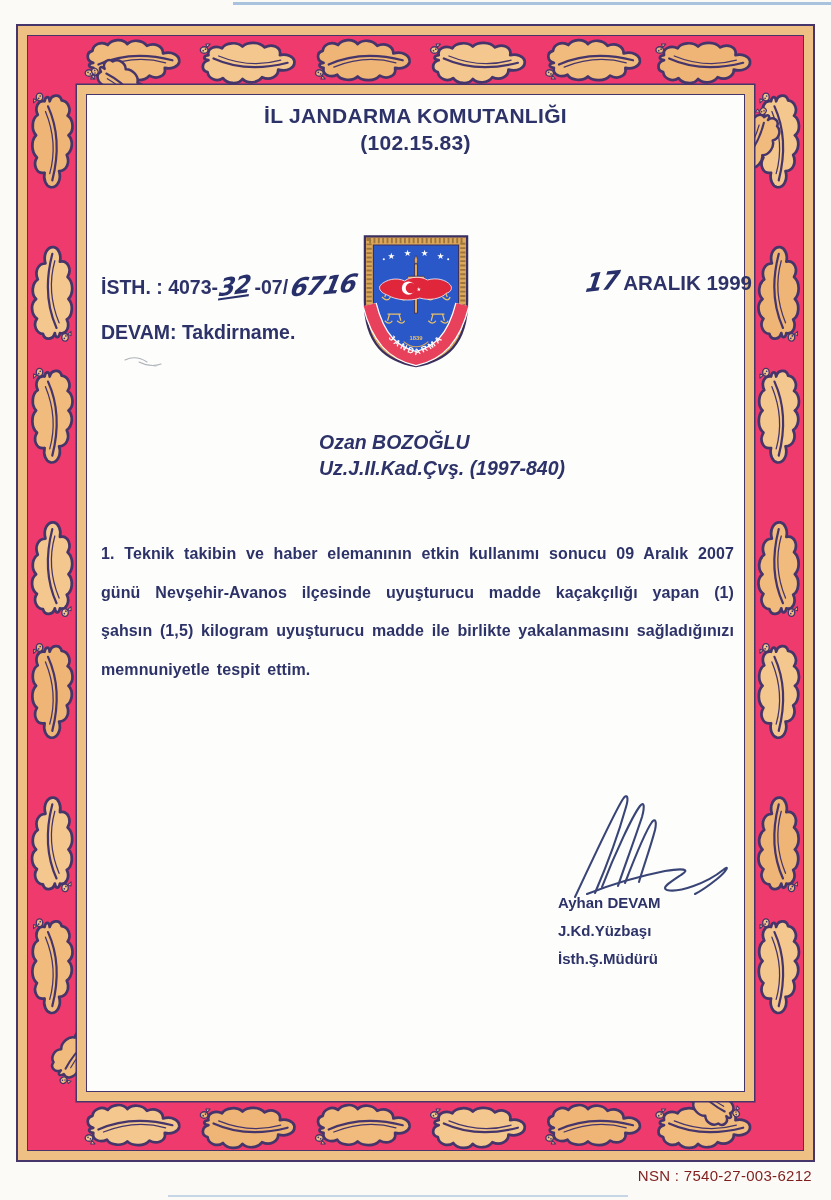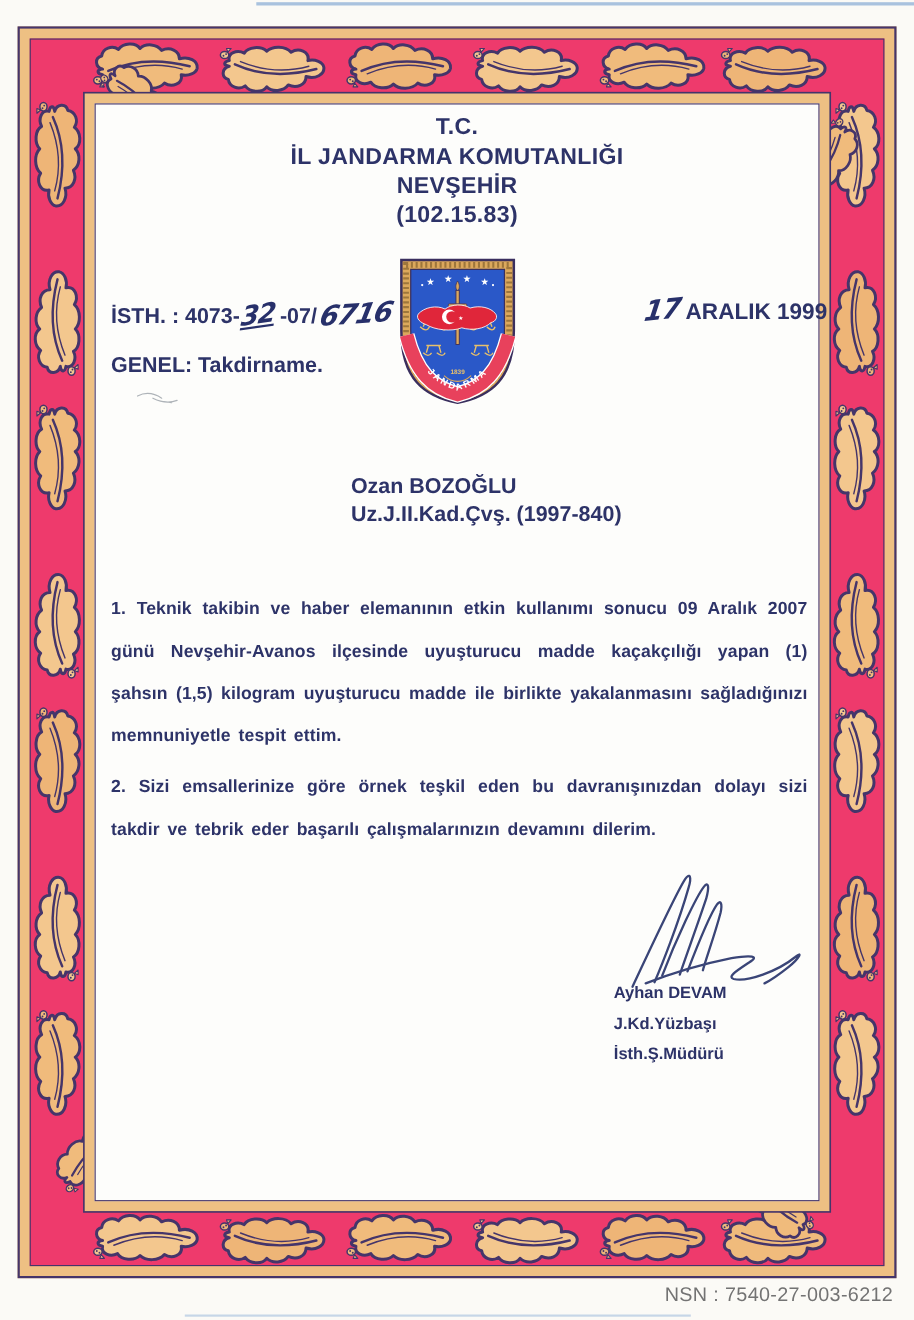--- a/index.html
+++ b/index.html
@@ -43,32 +43,32 @@
   .date-line { position:absolute; top:172px; right:-8px; font-weight:bold; font-size:20.5px; white-space:nowrap; }
 
   .hand { display:inline-block; font-family:"DejaVu Sans", sans-serif; font-style:italic; font-weight:bold;
           transform:rotate(-5deg) skewX(-12deg); letter-spacing:-1px; color:#27306a; }
   .hand-ref1 { font-size:24px; border-bottom:2.5px solid #27306a; transform:rotate(-8deg) skewX(-14deg); margin:0 4px 0 1px; line-height:20px; }
   .hand-ref2 { font-size:25px; margin-left:3px; transform:rotate(-4deg) skewX(-16deg); }
   .hand-day  { font-size:25px; margin-right:4px; transform:rotate(-6deg) skewX(-14deg); }
 
   .pencil-mark { position:absolute; top:258px; left:36px; }
 
-  .recipient { position:absolute; top:334px; left:232px; font-weight:bold; font-size:19.5px; line-height:26px; }
+  .recipient { position:absolute; top:334px; left:232px; font-weight:bold; font-size:19.5px; line-height:26px;font-style:italic; }
 
   .para { position:absolute; left:14px; right:10px; font-weight:bold; font-size:16px;
           line-height:38.5px; text-align:justify; letter-spacing:.1px; word-spacing:2.5px; }
   .para-1 { top:440px; }
   .para-2 { top:602px; }
 
   .sig-strokes { position:absolute; top:696px; left:470px; }
   .sig-block { position:absolute; top:794px; left:471px; font-weight:bold; font-size:15px; line-height:28px; }
 
-  .nsn { position:absolute; top:1167px; right:19px; font-size:18px; font-weight:normal;
-         color:#737373; letter-spacing:.3px; }
+  .nsn { position:absolute; top:1167px; right:19px; font-size:15px; font-weight:normal;
+         color:#7f1d1d; letter-spacing:.3px; }
 </style>
 </head>
 <body>
 
 <div class="scan-line-top"></div>
 <div class="scan-line-bottom"></div>
 
 <div class="frame">
   <div class="pink-band">
 
@@ -122,23 +122,21 @@
 
       <use href="#leaf" style="color:#f0bb7c" transform="translate(88,12) rotate(52) scale(0.78)"></use>
       <use href="#leaf" style="color:#f0bb7c" transform="translate(762,90) rotate(128) scale(0.78)"></use>
       <use href="#leaf" style="color:#f0bb7c" transform="translate(12,1022) rotate(-38) scale(0.78)"></use>
       <use href="#leaf" style="color:#f0bb7c" transform="translate(686,1100) rotate(-128) scale(0.78)"></use>
     </svg>
 
     <div class="paper">
 
       <div class="hdr">
-        <div>T.C.</div>
         <div>İL JANDARMA KOMUTANLIĞI</div>
-        <div>NEVŞEHİR</div>
         <div>(102.15.83)</div>
       </div>
 
       <svg class="emblem" width="114" height="142" viewBox="0 0 120 150">
         <path d="M6,10 H114 V78 C114,124 92,141 60,147 C28,141 6,124 6,78 Z" fill="#dca85c" stroke="#3a2f5e" stroke-width="2.4"></path>
         <path d="M10.5,14.5 H109.5 V77 C109.5,120 89,136 60,142.5 C31,136 10.5,120 10.5,77 Z" fill="none" stroke="#8a6530" stroke-width="5.5" stroke-dasharray="2 2.6" opacity="0.75"></path>
         <path d="M15,19 H105 V77 C105,116 87,131 60,137 C33,131 15,116 15,77 Z" fill="#2a58c8" stroke="#3a2f5e" stroke-width="1.2"></path>
 
         <g fill="#ffffff" font-family="DejaVu Sans" font-size="9" text-anchor="middle">
           <text x="34" y="34">★</text>
@@ -174,33 +172,32 @@
         <path id="jbandtext" d="M14,84 C23,116 40,130 60,135 C80,130 97,116 106,84" fill="none"></path>
         <text font-family="Liberation Sans" font-weight="bold" font-size="9" fill="#ffffff" letter-spacing="2.2">
           <textPath href="#jbandtext" startOffset="50%" text-anchor="middle">JANDARMA</textPath>
         </text>
       </svg>
 
       <div class="ref-line"><span>İSTH. : 4073-</span><span class="hand hand-ref1">32</span><span>-07/</span><span class="hand hand-ref2">6716</span></div>
 
       <div class="date-line"><span class="hand hand-day">17</span><span>ARALIK 1999</span></div>
 
-      <div class="subj-line">GENEL: Takdirname.</div>
+      <div class="subj-line">DEVAM: Takdirname.</div>
 
       <svg class="pencil-mark" width="42" height="18" viewBox="0 0 42 18">
         <path d="M2,7 C10,3 18,5 24,9 M16,9 C22,12 30,14 38,11 M26,12 L33,13" fill="none" stroke="#9aa0a8" stroke-width="1.1" stroke-linecap="round" opacity="0.8"></path>
       </svg>
 
       <div class="recipient">
         <div>Ozan BOZOĞLU</div>
         <div>Uz.J.II.Kad.Çvş. (1997-840)</div>
       </div>
 
       <p class="para para-1">1. Teknik takibin ve haber elemanının etkin kullanımı sonucu 09 Aralık 2007 günü Nevşehir-Avanos ilçesinde uyuşturucu madde kaçakçılığı yapan (1) şahsın (1,5) kilogram uyuşturucu madde ile birlikte yakalanmasını sağladığınızı memnuniyetle tespit ettim.</p>
-      <p class="para para-2">2. Sizi emsallerinize göre örnek teşkil eden bu davranışınızdan dolayı sizi takdir ve tebrik eder başarılı çalışmalarınızın devamını dilerim.</p>
 
       <svg class="sig-strokes" width="200" height="112" viewBox="0 0 200 112">
         <g fill="none" stroke="#3a4577" stroke-width="2.1" stroke-linecap="round">
           <path d="M18,106 C34,72 58,20 66,8 C70,2 72,6 69,16 C60,48 44,88 38,102"></path>
           <path d="M45,96 C58,62 76,24 83,15 C87,10 88,15 85,26 C77,50 66,80 61,95"></path>
           <path d="M68,92 C78,66 90,38 95,31 C98,27 100,30 98,39 C93,58 85,80 82,91"></path>
           <path d="M30,103 C58,92 88,84 108,80 C126,77 134,78 124,84 C112,92 104,97 110,99 C122,102 150,92 166,79 C173,73 170,80 160,88 C150,96 142,101 138,103"></path>
         </g>
       </svg>
 

